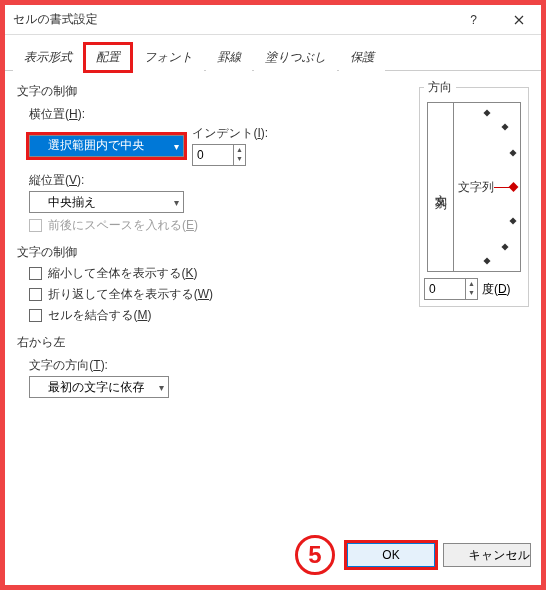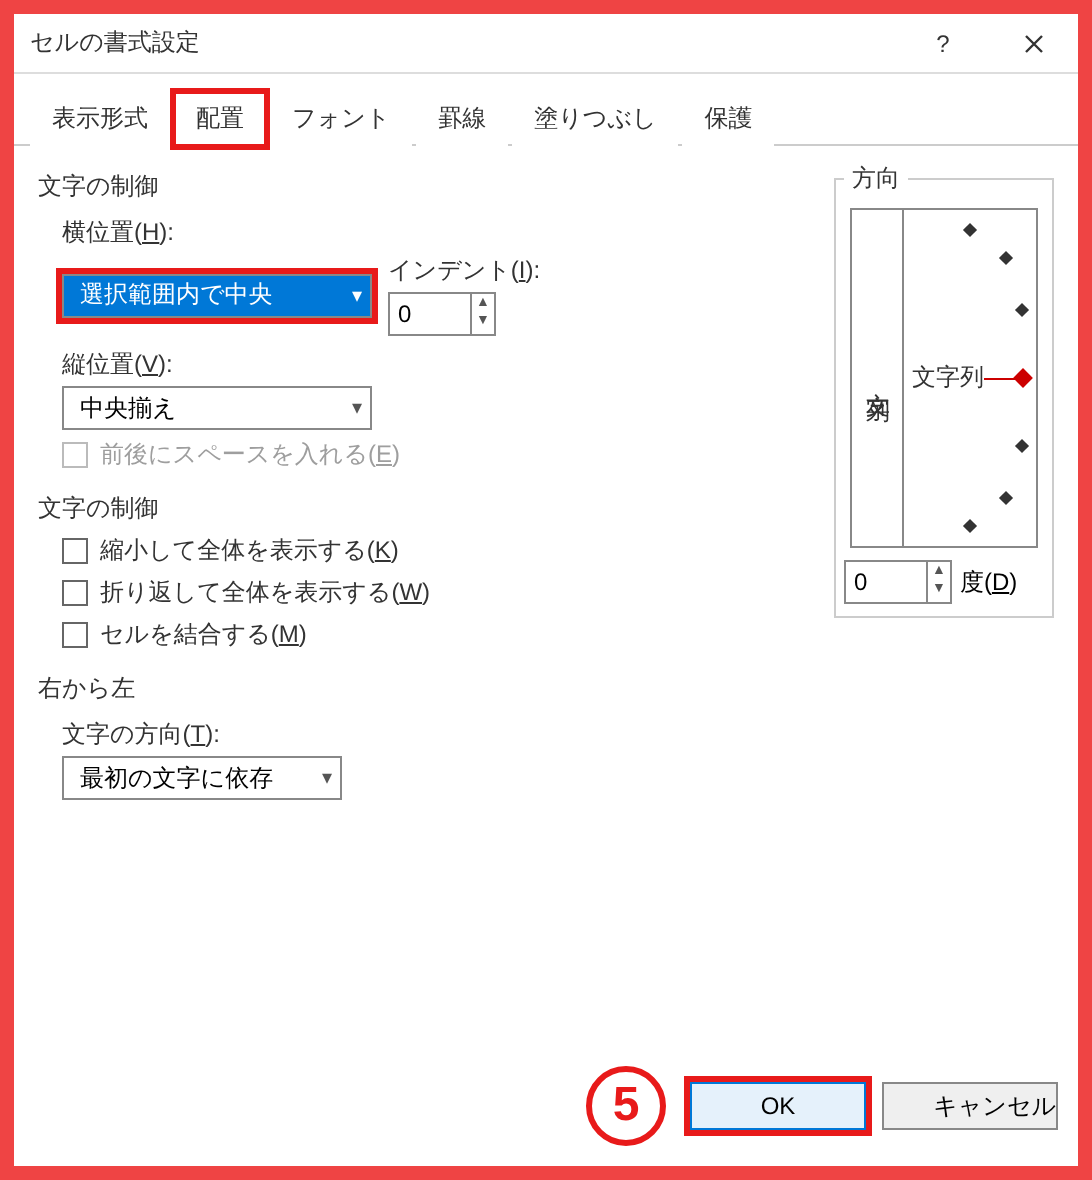--- a/index.html
+++ b/index.html
@@ -1,33 +1,33 @@
 <!DOCTYPE html>
 <html><head>
 <meta charset="utf-8">
 <style>
   * { box-sizing: border-box; font-family: "Meiryo UI", "Yu Gothic UI", sans-serif; font-size: 12px; }
   body { margin: 0; background: #fff; }
-  .window { width: 546px; height: 590px; background: #fff; border: 7px solid #ef4444; position: relative; }
+  .window { width: 546px; height: 590px; background: #fff; border: 5px solid #ef4444; position: relative; }
   .titlebar { height: 30px; display: flex; align-items: center; padding-left: 8px; border-bottom: 1px solid #ddd; }
   .titlebar .title { flex: 1; color: #333; }
   .titlebar .btn { width: 45px; height: 29px; display: flex; align-items: center; justify-content: center; color: #333; }
   .tabs { display: flex; padding: 8px 8px 0 8px; border-bottom: 1px solid #ccc; }
-  .tab { padding: 4px 10px; border: 1px solid transparent; border-bottom: none; margin-right: 2px; color: #333; position: relative; top: 1px; background: #fff; }
+  .tab { padding: 4px 10px; border: 1px solid transparent; border-bottom: none; margin-right: 2px; color: #333; position: relative; top: 1px; background: #fff; font-style: italic; }
   .tab.active { border-color: #ccc; background: #fff; border-bottom: 1px solid #fff; }
   .hl-red { outline: 3px solid #e81a1a; outline-offset: -1px; }
   .content { padding: 8px 12px 0 12px; display: flex; gap: 10px; }
   .left { flex: 1; }
   .right { width: 110px; }
   .group-label { color: #333; margin: 4px 0 4px 0; }
   .indent { margin-left: 12px; }
   .field-label { color: #333; margin: 6px 0 2px 0; }
   .underline { text-decoration: underline; }
   .row { display: flex; align-items: center; gap: 8px; }
-  .select { height: 22px; border: 1px solid #888; padding: 0 18px 0 8px; background: #fff; position: relative; display: inline-flex; align-items: center; min-width: 90px; }
+  .select { height: 22px; border: 1px solid #888; padding: 0 18px 0 18px; background: #fff; position: relative; display: inline-flex; align-items: center; min-width: 90px; }
   .select .chev { position: absolute; right: 4px; top: 50%; transform: translateY(-50%); font-size: 10px; color: #555; }
   .select.highlighted { background: #0078d7; color: #fff; }
   .redwrap { display: inline-block; outline: 3px solid #e81a1a; padding: 0; }
   .spinner { display: inline-flex; align-items: stretch; height: 22px; border: 1px solid #888; }
   .spinner .val { width: 40px; padding: 0 4px; display: flex; align-items: center; }
   .spinner .arrows { display: flex; flex-direction: column; border-left: 1px solid #888; }
   .spinner .arrows div { font-size: 7px; line-height: 9px; padding: 0 2px; color: #555; }
   .checkbox { display: flex; align-items: center; gap: 6px; margin: 4px 0; color: #333; }
   .checkbox .box { width: 13px; height: 13px; border: 1px solid #666; display: inline-block; }
   .checkbox.disabled { color: #9e9e9e; }

